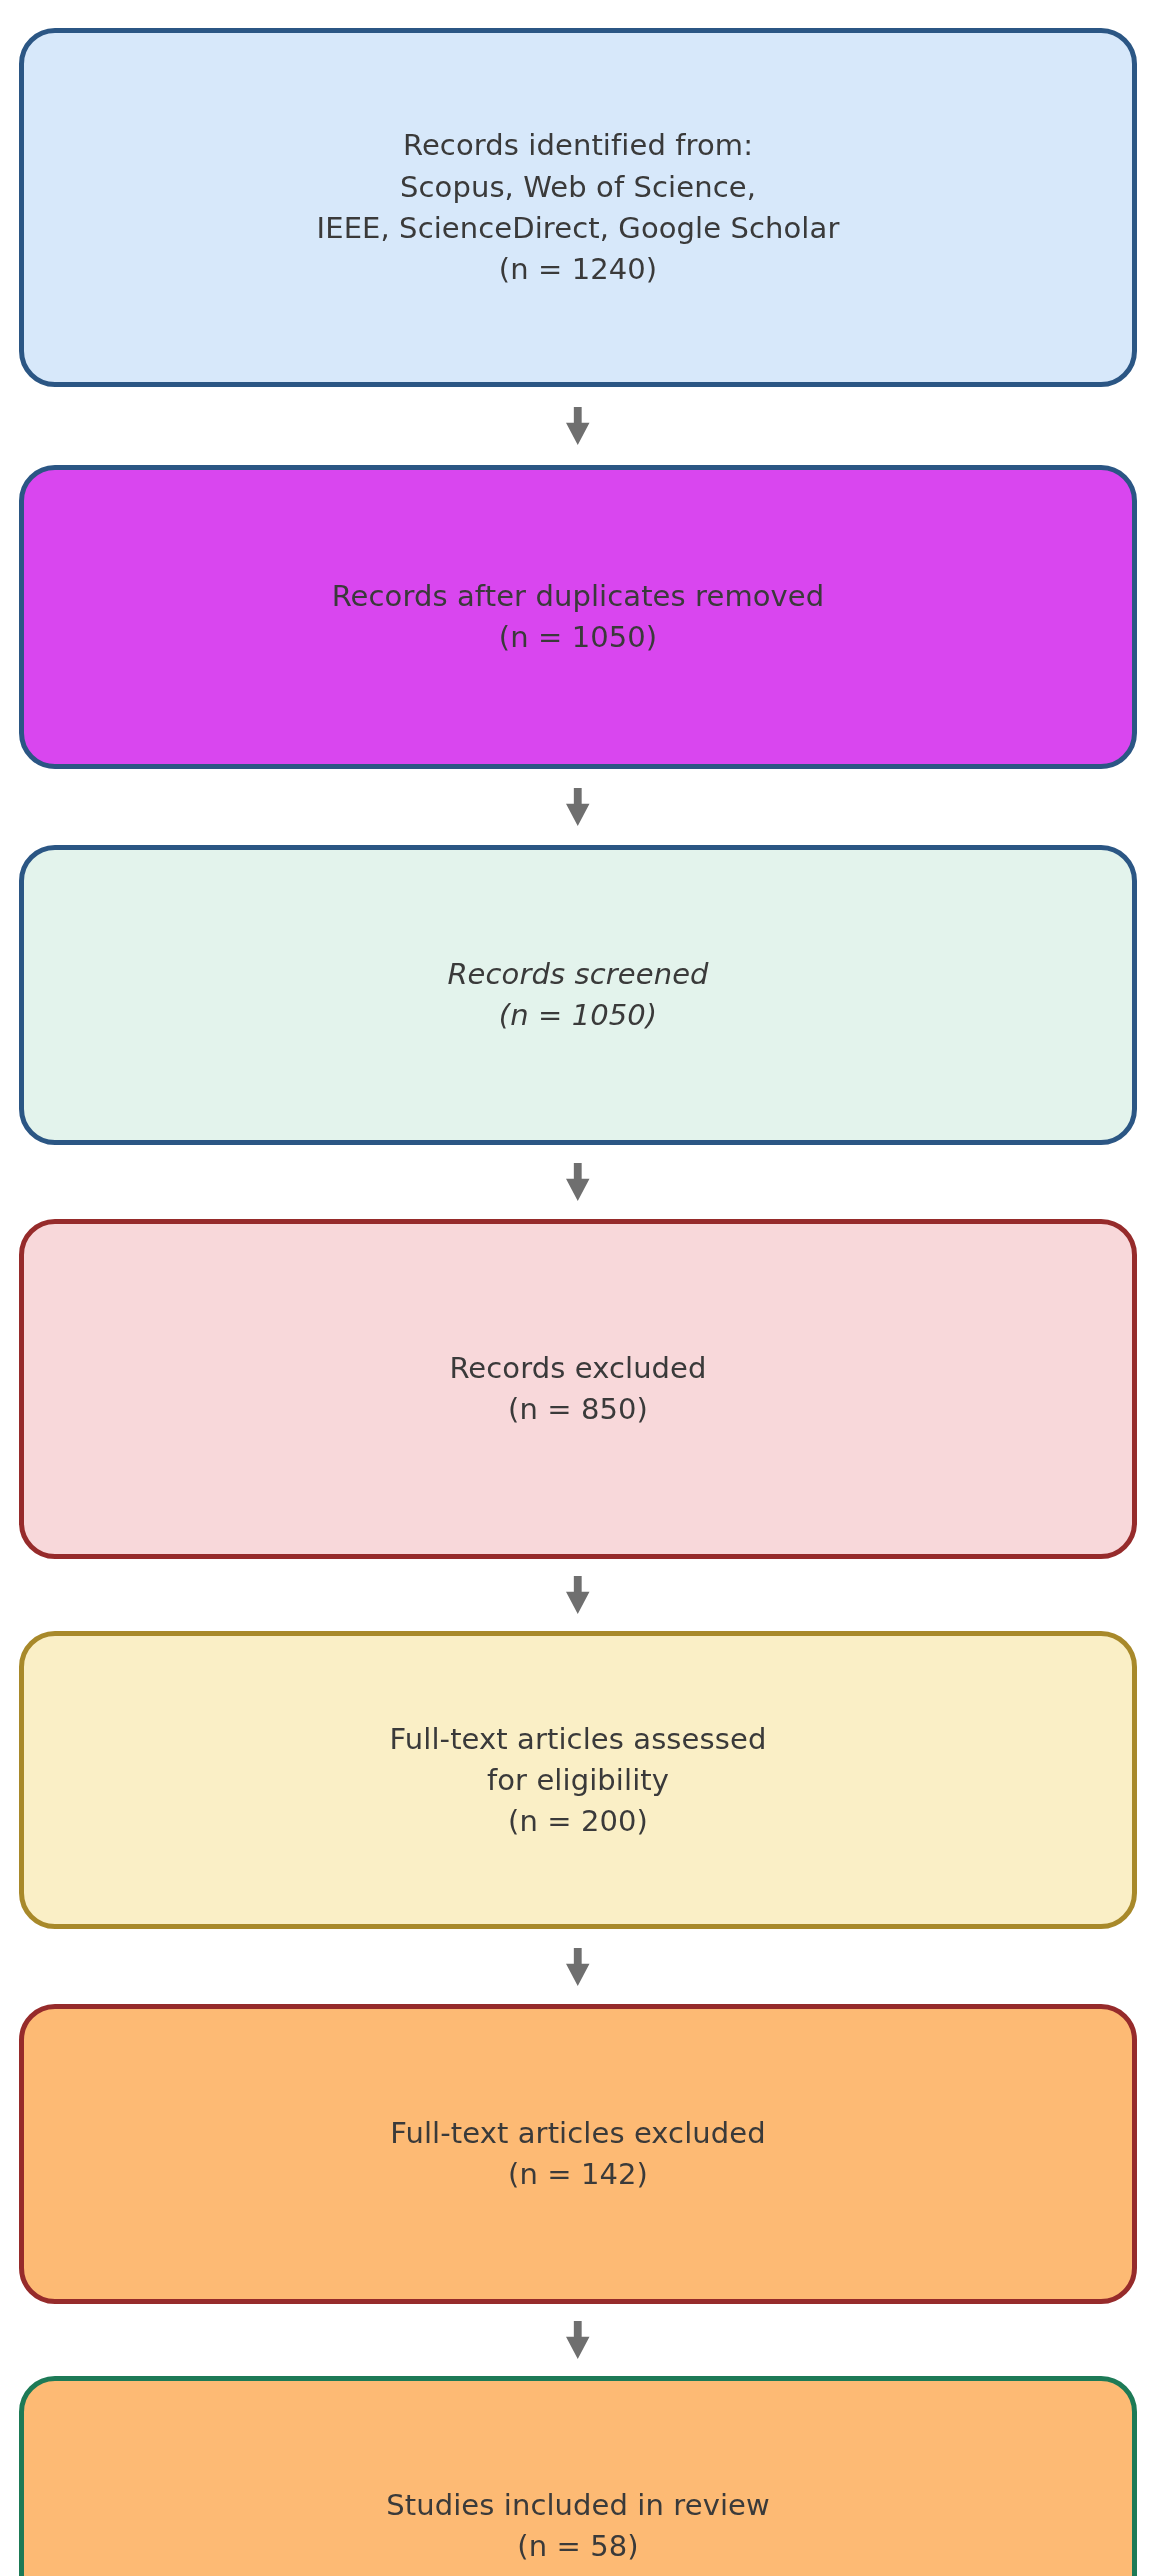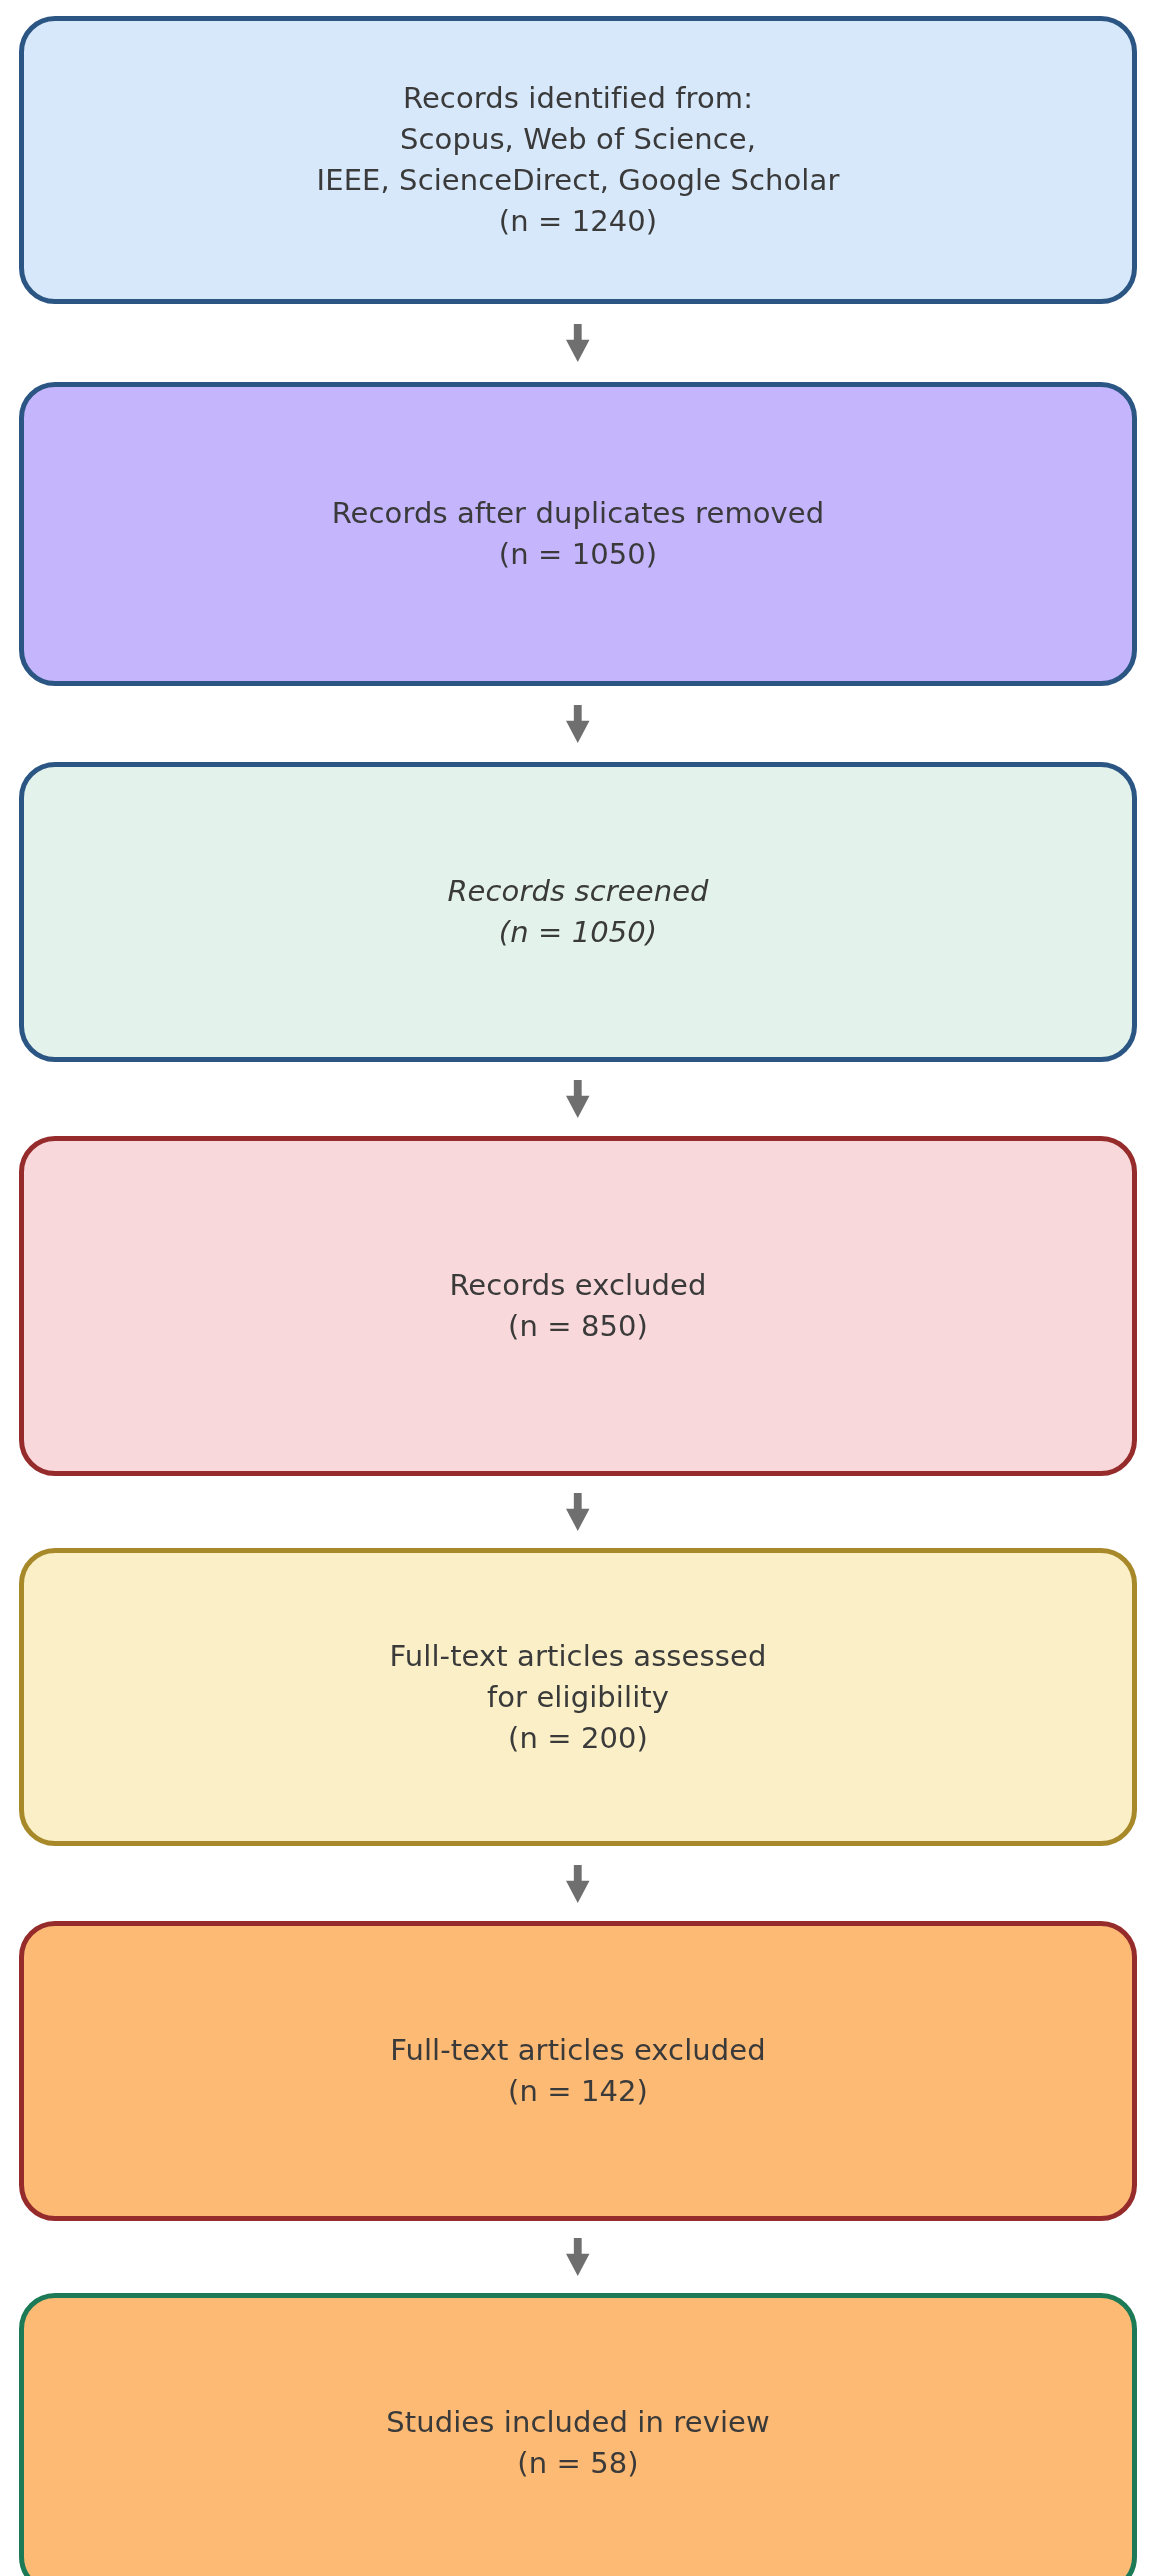--- a/index.html
+++ b/index.html
@@ -41,21 +41,21 @@
     color: #3a3a3a;
     letter-spacing: 0.1px;
   }
   .gap {
     display: flex;
     align-items: center;
     justify-content: center;
   }
   .arrow-svg { display: block; }
   
-  .b0 { height: 288px; }
+  .b0 { height: 359px; margin-top: 12px; }
   .b1 { height: 304px; }
   .b2 { height: 300px; }
   .b3 { height: 340px; }
   .b4 { height: 298px; }
   .b5 { height: 300px; }
   .b6 { height: 300px; }
   .g0 { height: 78px; }
   .g1 { height: 76px; }
   .g2 { height: 74px; }
   .g3 { height: 72px; }
@@ -74,21 +74,21 @@
 IEEE, ScienceDirect, Google Scholar
 (n = 1240)</div>
     </div>
 
     <div class="gap g0">
       <svg class="arrow-svg" width="23.5" height="38" viewBox="0 0 36 58">
         <path d="M12 0 H24 V24 H36 L18 58 L0 24 H12 Z" style="fill: rgb(111, 111, 111);"></path>
       </svg>
     </div>
 
-    <div class="box b1" style="background-color: #c4b5fd; border-color: rgb(43, 86, 132);">
+    <div class="box b1" style="background-color: #d946ef; border-color: rgb(43, 86, 132);">
       <div class="box-text">Records after duplicates removed
 (n = 1050)</div>
     </div>
 
     <div class="gap g1">
       <svg class="arrow-svg" width="23.5" height="38" viewBox="0 0 36 58">
         <path d="M12 0 H24 V24 H36 L18 58 L0 24 H12 Z" style="fill: rgb(111, 111, 111);"></path>
       </svg>
     </div>
 

